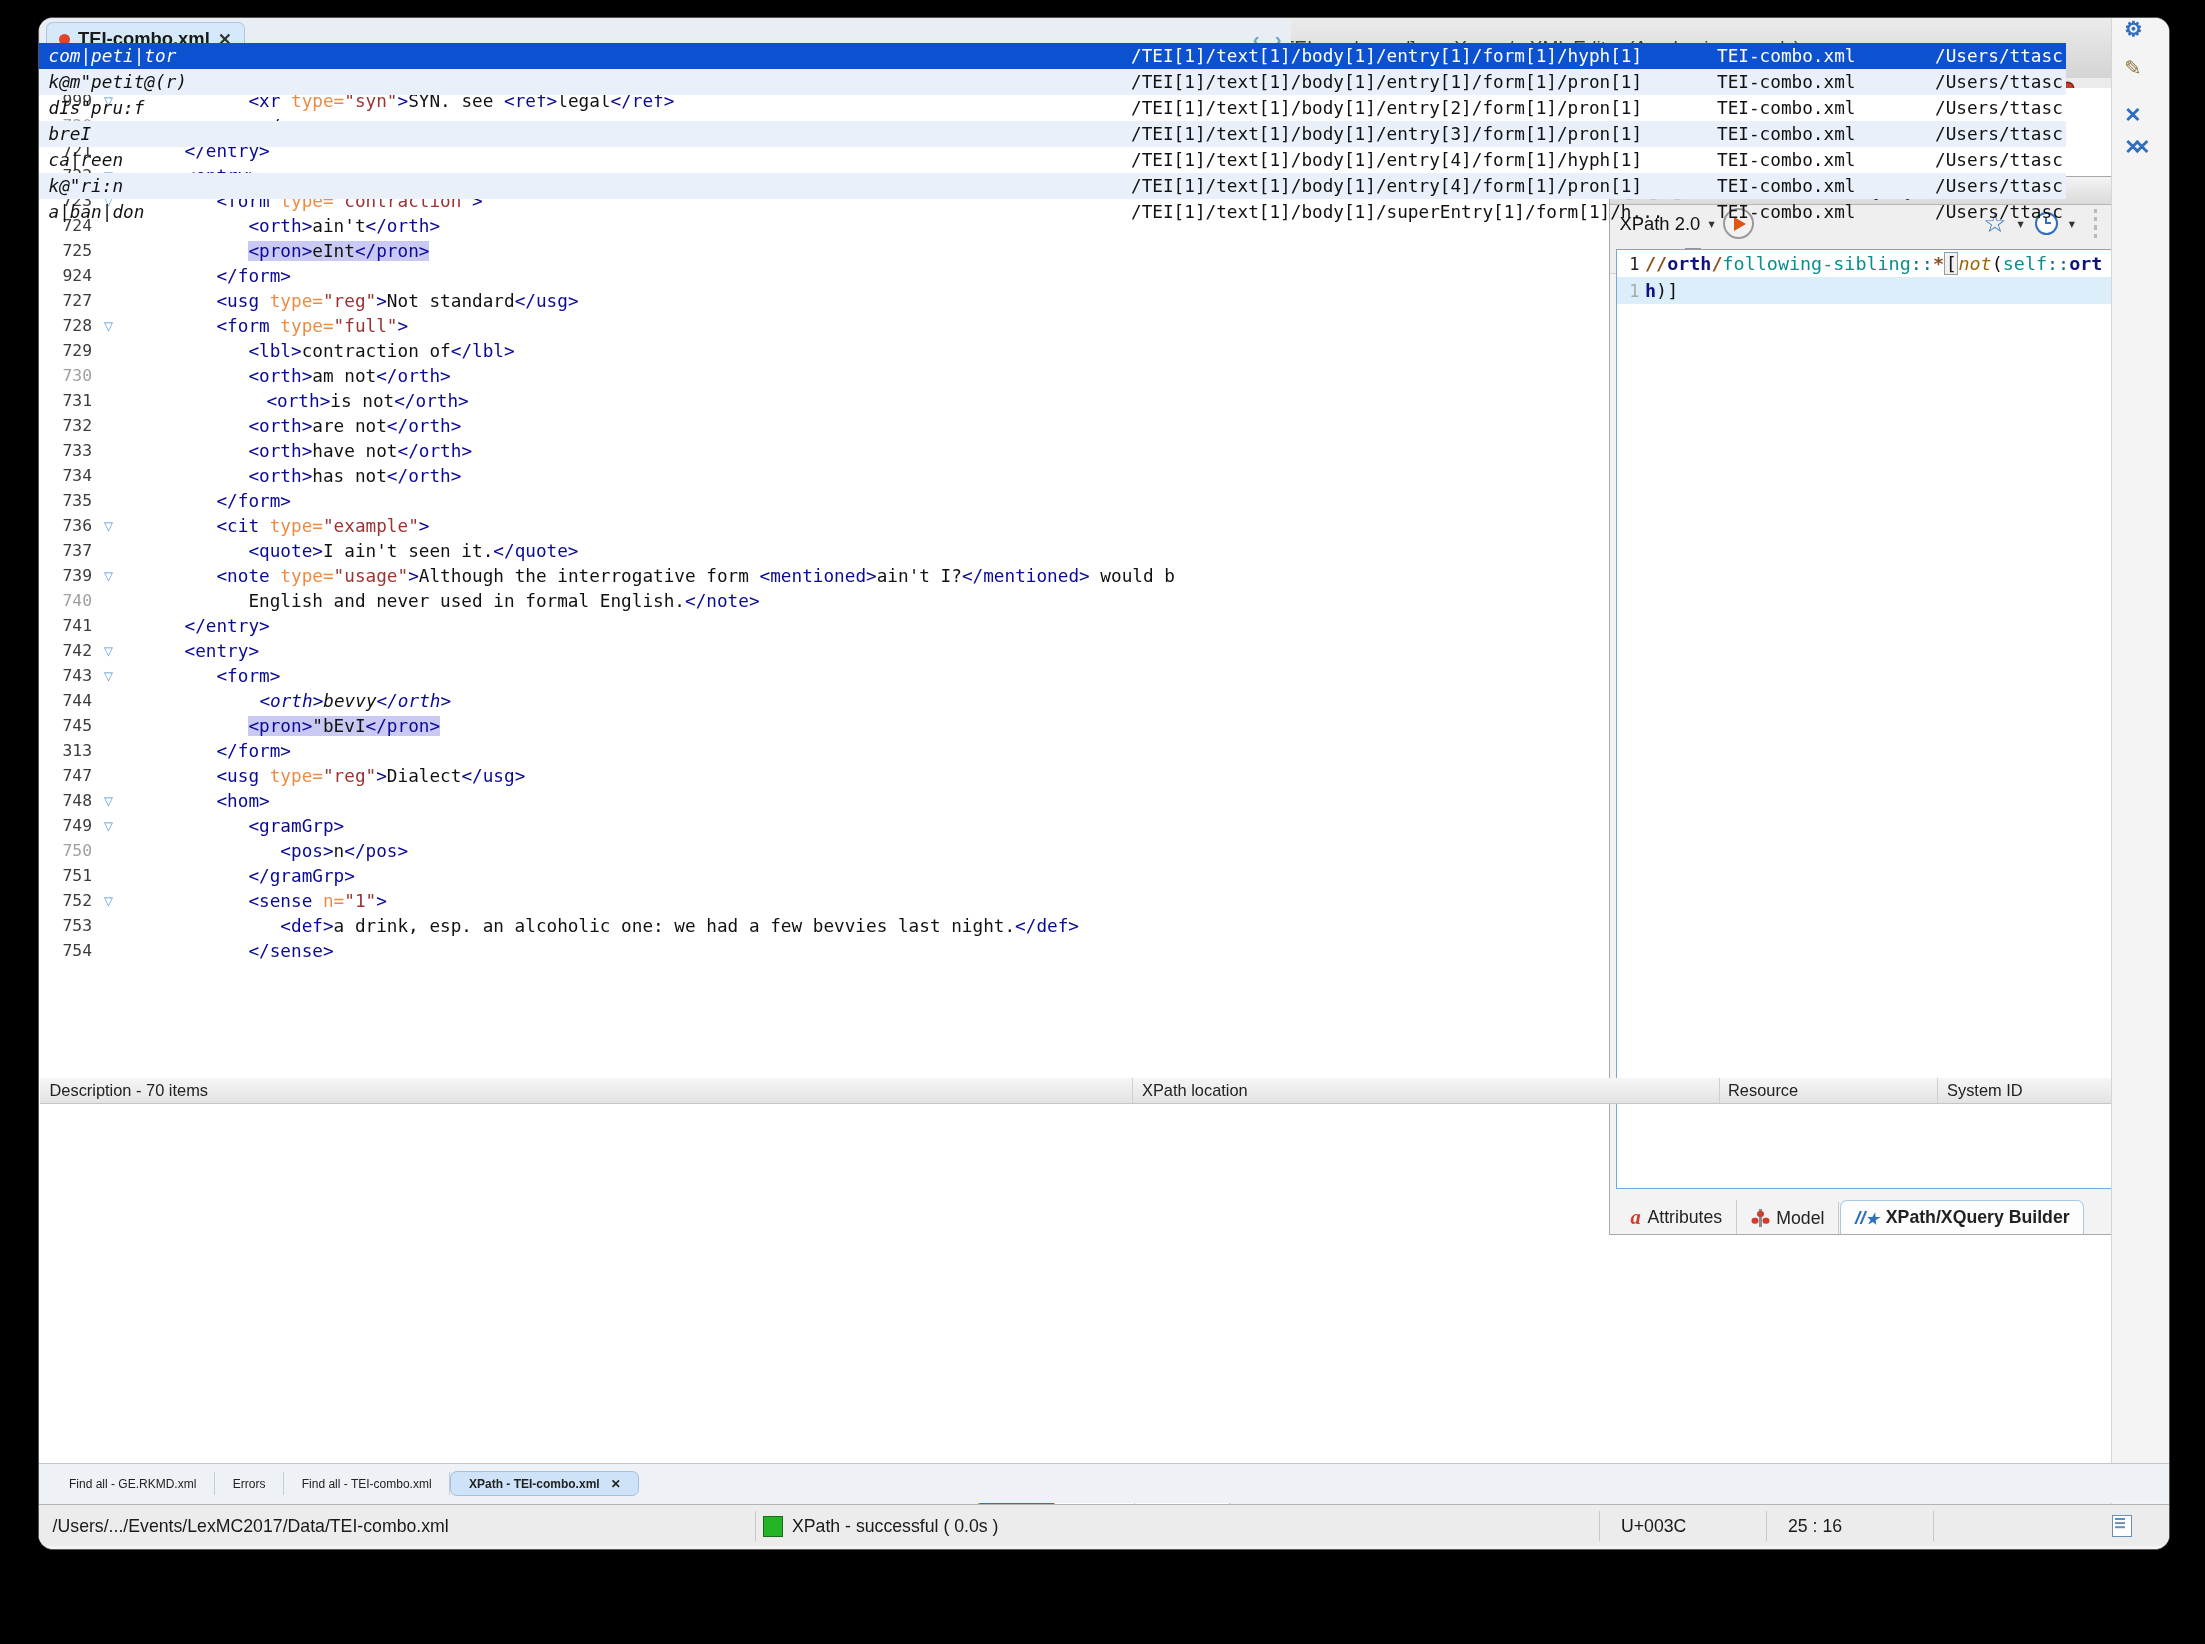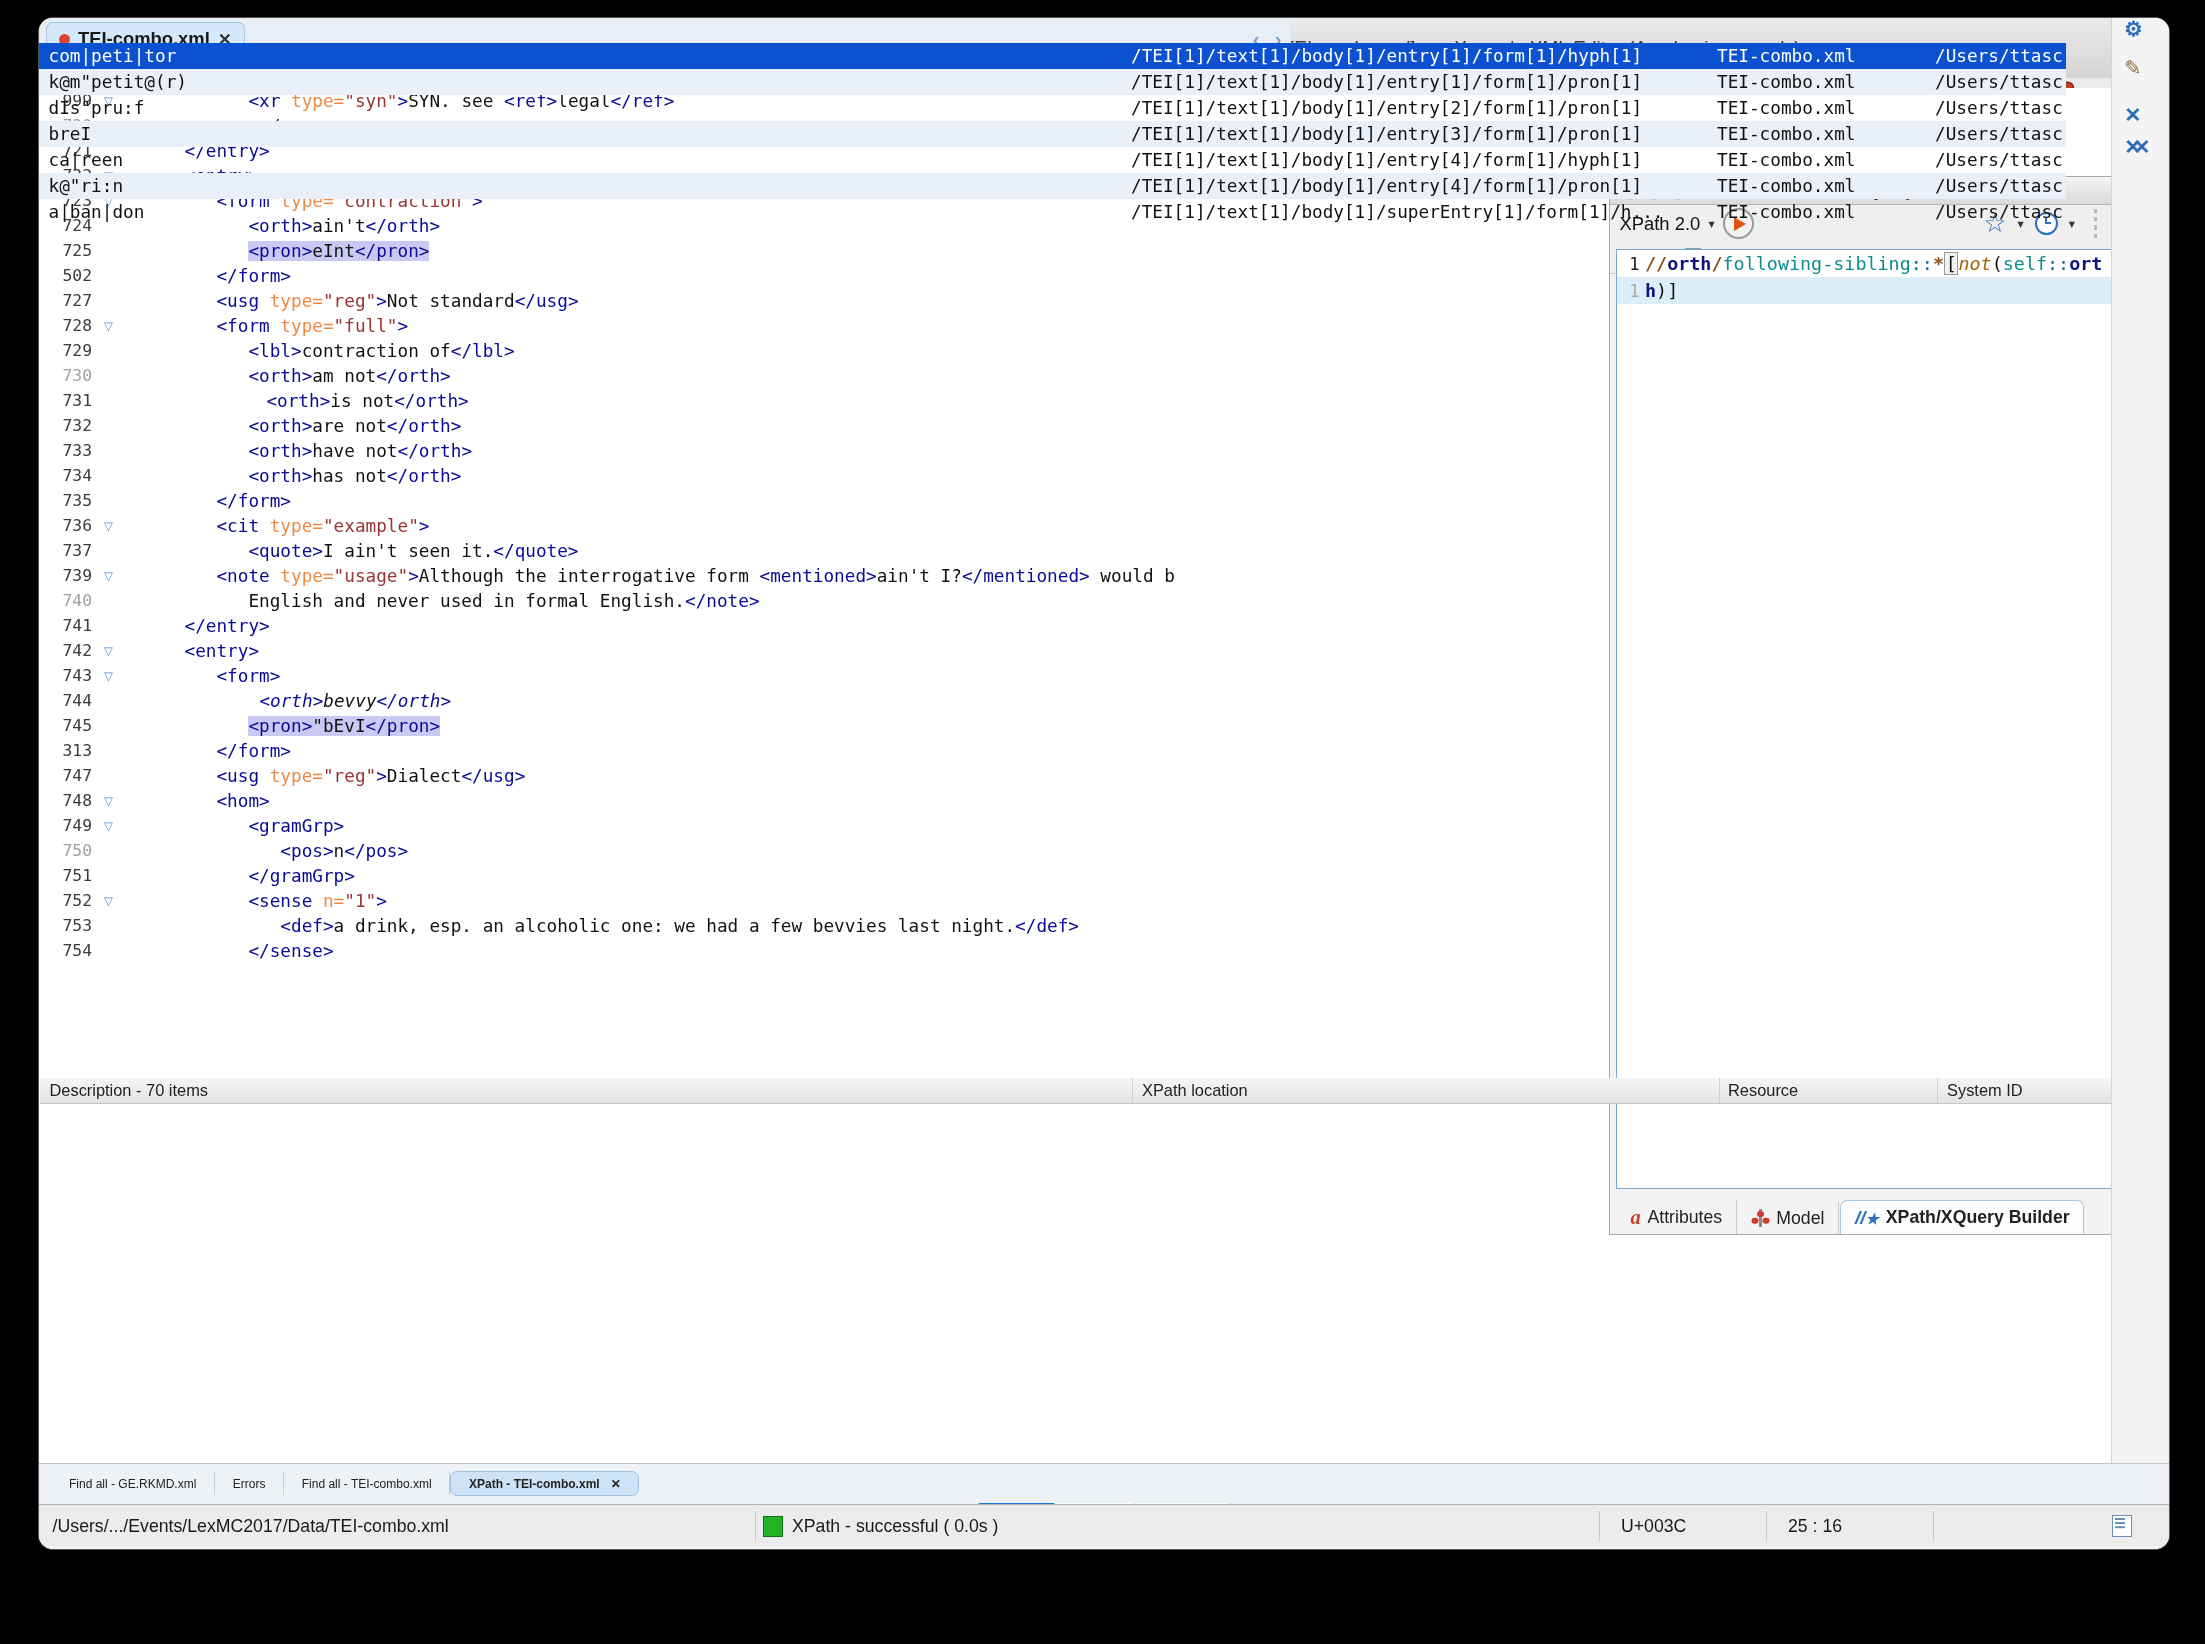--- a/index.html
+++ b/index.html
@@ -166,21 +166,21 @@
   .ico-xp{color:#2f6fbe;font-weight:bold;font-size:19px;font-style:italic;}
   .ico-xp .st{color:#2f6fbe;font-size:15px;}
   
   #results{left:43px;top:1221px;width:2084px;height:220px;background:#fff;border:0.7px solid #a8a8a8;}
   #r-head{height:25px;background:linear-gradient(#f6f6f6,#e3e3e3);border-bottom:0.7px solid #c5c5c5;position:relative;font-size:16.4px;color:#222;}
   .r-h{position:absolute;top:3.4px;}
   .r-sep{position:absolute;top:0;bottom:0;width:0.7px;background:#cfcfcf;}
   .r-row{position:absolute;left:0;width:2027px;height:26px;display:flex;align-items:center;font-family:"DejaVu Sans Mono",monospace;font-size:17.7px;color:#111;}
   .r-row.alt{background:#e9f0fa;}
   .r-row.sel{background:#0b51d0;color:#fff;}
-  .r-c1{width:1092px;padding-left:9.5px;box-sizing:border-box;flex:none;white-space:nowrap;overflow:hidden;}
+  .r-c1{width:1092px;padding-left:9.5px;box-sizing:border-box;flex:none;white-space:nowrap;overflow:hidden;font-style:italic;}
   .r-c2{width:586px;flex:none;white-space:nowrap;overflow:hidden;}
   .r-c3{width:218px;flex:none;white-space:nowrap;overflow:hidden;}
   .r-c4{flex:1;white-space:nowrap;overflow:hidden;}
   #r-rail{position:absolute;right:0;top:0;width:57px;bottom:0;border-left:0.7px solid #d5d5d5;background:#f4f4f4;}
   #r-hscroll{position:absolute;left:0;right:57px;bottom:0;height:15px;background:#f4f4f4;border-top:0.7px solid #ddd;}
   #r-hthumb{position:absolute;left:2.7px;top:2px;width:750px;height:9.5px;background:#c6c6c6;border-radius:4.8px;}
   .rail-ic{position:absolute;left:12.3px;font-size:20.5px;}
   
   #btabs{position:absolute;left:0;top:1445px;width:100%;height:40px;background:#eef1f5;border-top:0.7px solid #c5c5c5;display:flex;align-items:center;padding-left:12.3px;box-sizing:border-box;}
   .btab{padding:4.1px 17.7px;font-size:12px;color:#222;border-right:0.7px solid #c6ccd4;}
@@ -691,21 +691,21 @@
           <span class="c-num">724</span>
           <span class="c-fold"></span>
           <pre class="c-body" style="margin: 0px;">            <span class="tk-g">&lt;orth&gt;</span><span class="tk-x">ain't</span><span class="tk-g">&lt;/orth&gt;</span></pre>
         </div>
         <div class="c-line">
           <span class="c-num">725</span>
           <span class="c-fold"></span>
           <pre class="c-body" style="margin: 0px;">            <span class="hlspan"><span class="tk-g">&lt;pron&gt;</span><span class="tk-x">eInt</span><span class="tk-g">&lt;/pron&gt;</span></span></pre>
         </div>
         <div class="c-line">
-          <span class="c-num">502</span>
+          <span class="c-num">924</span>
           <span class="c-fold"></span>
           <pre class="c-body" style="margin: 0px;">         <span class="tk-g">&lt;/form&gt;</span></pre>
         </div>
         <div class="c-line">
           <span class="c-num">727</span>
           <span class="c-fold"></span>
           <pre class="c-body" style="margin: 0px;">         <span class="tk-g">&lt;usg</span><span class="tk-a"> type=</span><span class="tk-v">"reg"</span><span class="tk-g">&gt;</span><span class="tk-x">Not standard</span><span class="tk-g">&lt;/usg&gt;</span></pre>
         </div>
         <div class="c-line">
           <span class="c-num">728</span>

